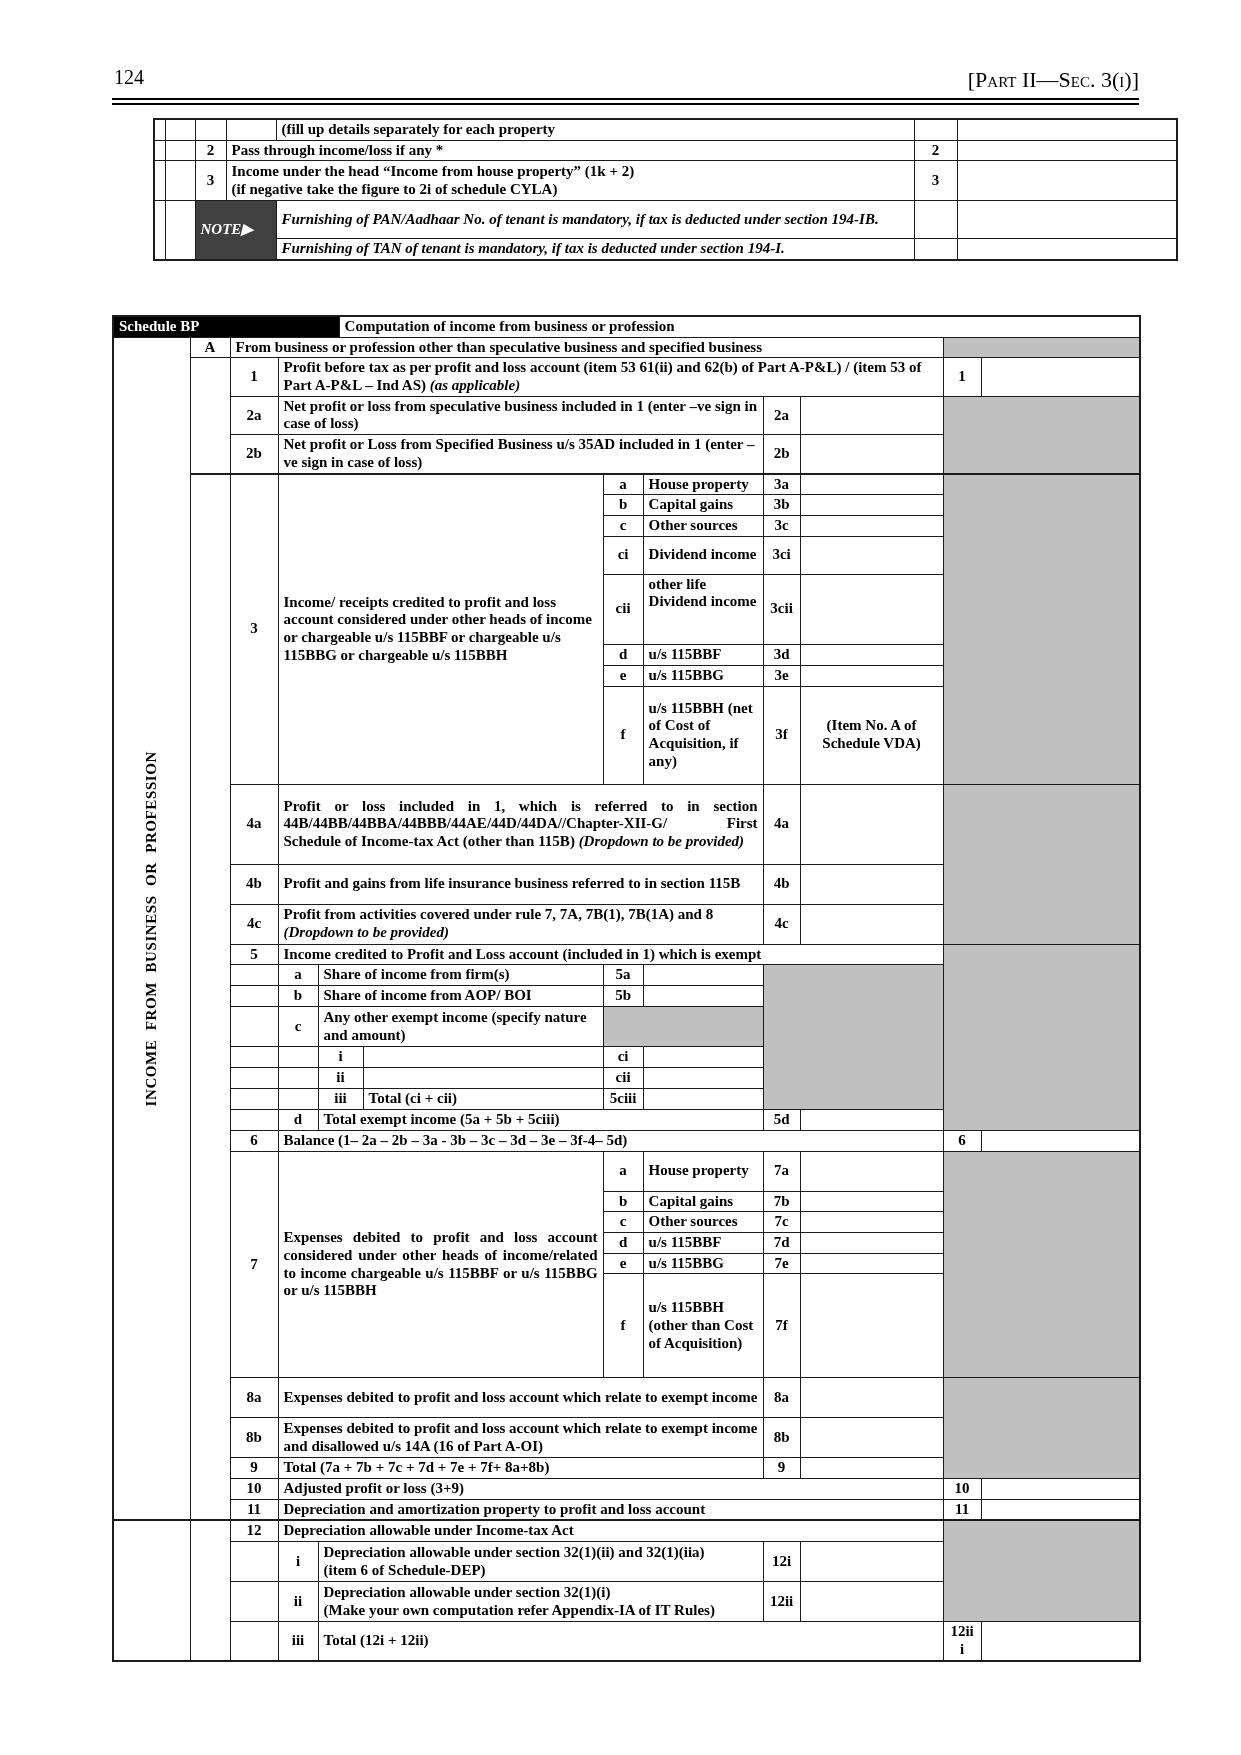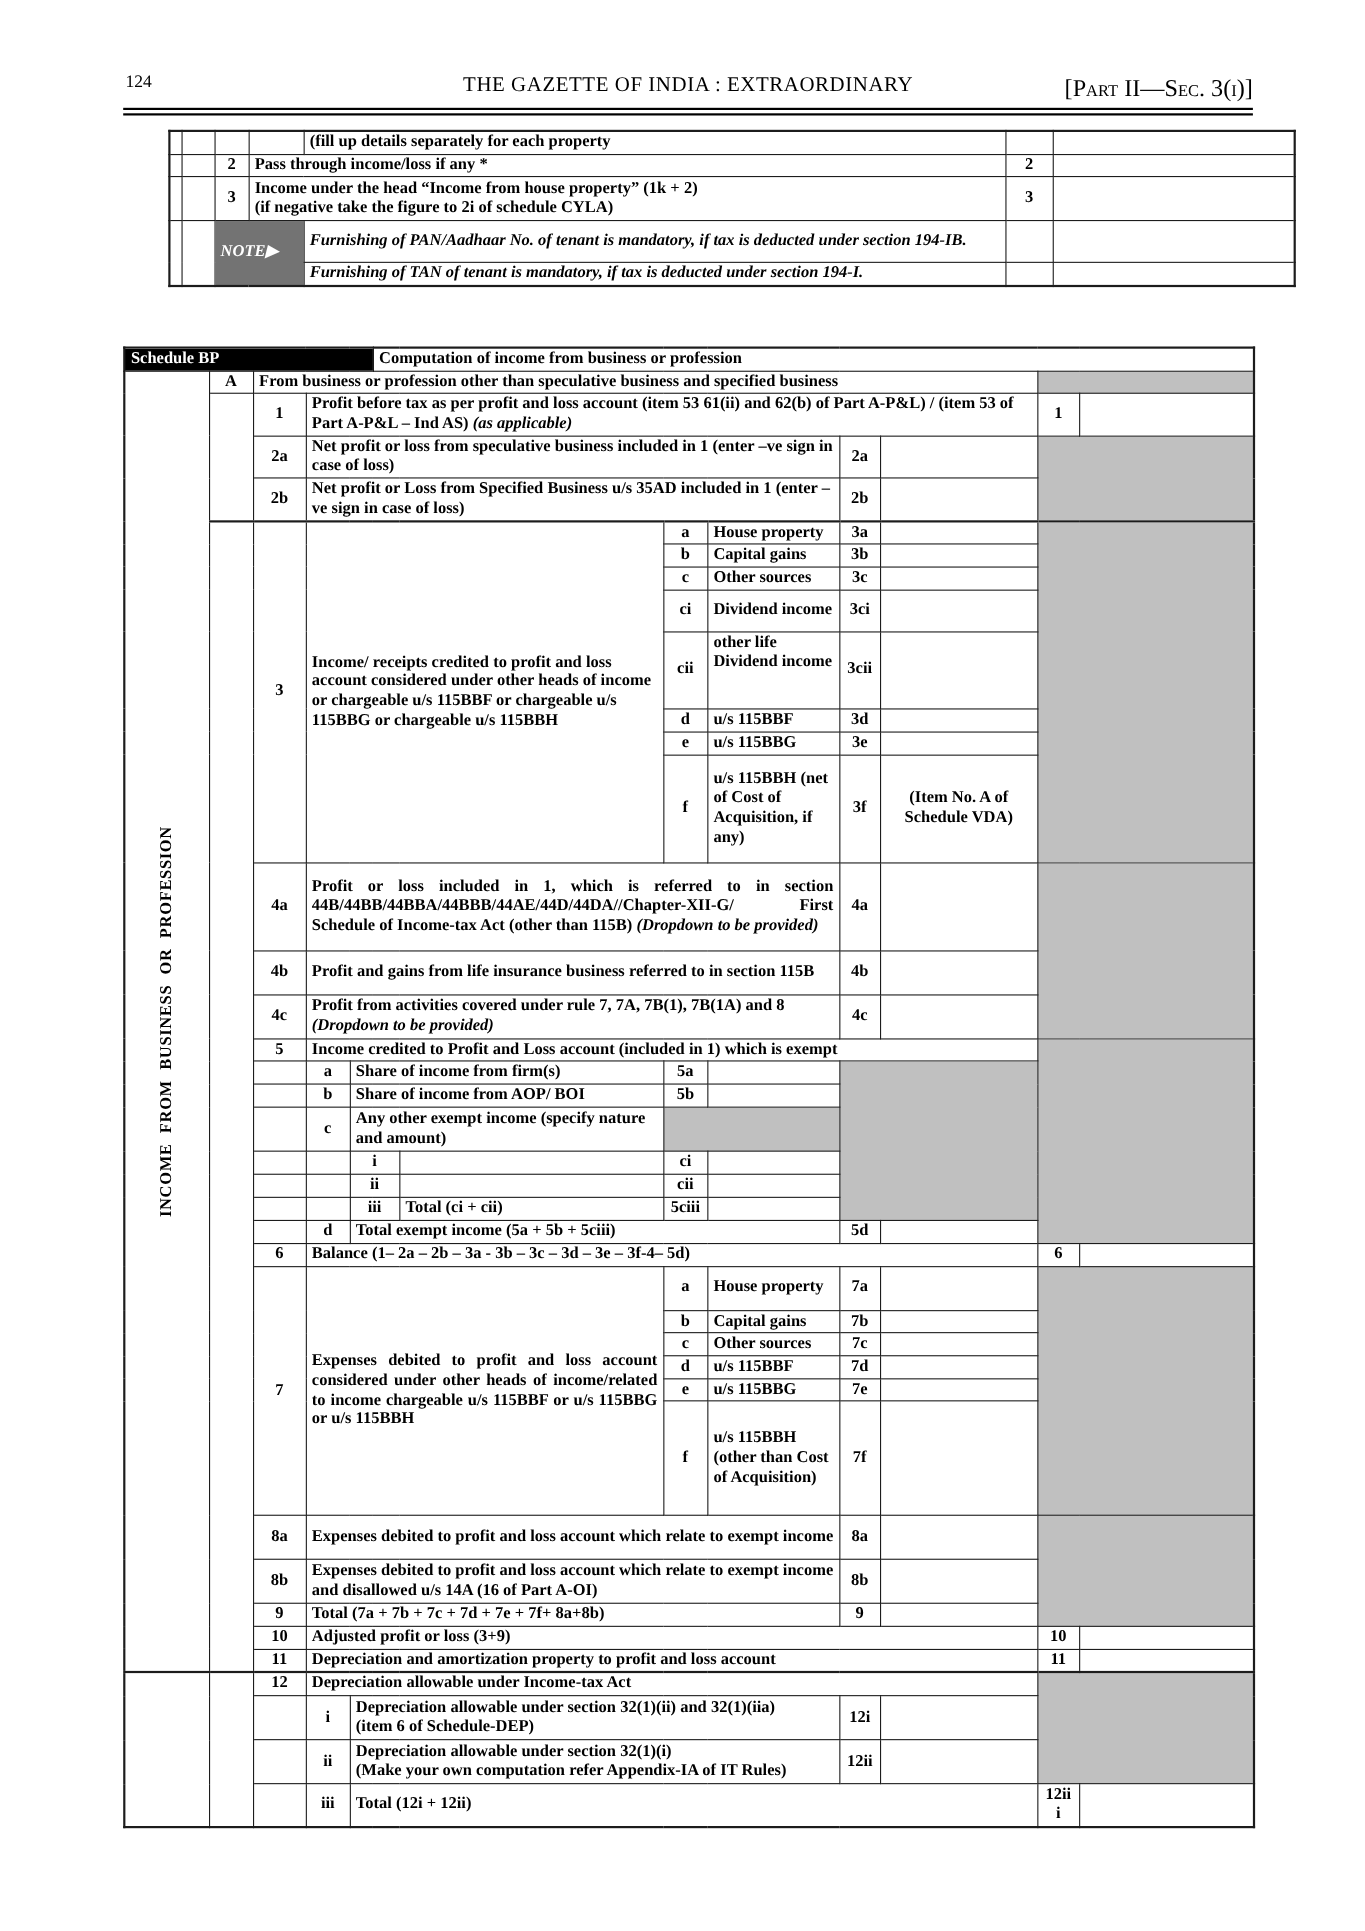--- a/index.html
+++ b/index.html
@@ -1,54 +1,53 @@
 <!DOCTYPE html>
 <html><head>
 <meta charset="utf-8">
 <style>
   html,body { margin:0; padding:0; background:#ffffff; }
   .page { position:relative; width:1241px; height:1755px; background:#fff;
           font-family:"Liberation Serif", serif; color:#000; overflow:hidden; }
 
   
   .running-head { position:absolute; top:64px; left:112px; width:1027px; height:30px; }
-  .pgnum  { position:absolute; left:2px; top:2px; font-size:16px; }
+  .pgnum  { position:absolute; left:2px; top:2px; font-size:20px; }
   .gz-title { position:absolute; left:0; right:0; top:3px; text-align:center; font-size:19px; letter-spacing:.5px; }
   .part-sec { position:absolute; right:0; top:3px; font-size:22px; font-variant:small-caps; }
   .double-rule { position:absolute; top:98px; left:112px; width:1027px; height:3px;
                  border-top:2px solid #000; border-bottom:2px solid #000; }
 
   
   .tbl { position:absolute; border-collapse:collapse; table-layout:fixed;
          font-weight:bold; font-size:15px; line-height:1.18; border:2px solid #1c1c1c; }
   .tbl td { border:1px solid #1c1c1c; padding:1px 5px; vertical-align:middle;
             overflow:hidden; word-wrap:break-word; }
   .t1 { top:118px; left:112px; width:1023px;margin-left:41px; }
   .t2 { top:315px; left:112px; width:1027px; }
   .c    { text-align:center; padding:1px 2px; }
   .gray { background:#c0c0c0; }
   .it   { font-style:italic; }
   .blockhint { display:block; }
   .just { text-align:justify; }
   .sep td { border-top:2px solid #1c1c1c; }
-  .notecell { background:#737373; color:#fff; font-style:italic; padding-left:6px; }
+  .notecell { background:#404040; color:#fff; font-style:italic; padding-left:6px; }
   .schedname { background:#000; color:#fff; padding-left:14px; }
   .schedtitle { padding-left:8px; }
   .vcol { vertical-align:top; text-align:center; padding:6px 2px; }
   .vtext { writing-mode:vertical-rl; transform:rotate(180deg); margin:0 auto;
            font-size:15px; letter-spacing:.6px; word-spacing:5px; white-space:nowrap; font-weight:bold; }
 </style>
 </head>
 <body>
 
 <div class="page">
 
   <div class="running-head">
     <span class="pgnum">124</span>
-    <span class="gz-title">THE GAZETTE OF INDIA : EXTRAORDINARY</span>
     <span class="part-sec">[Part II—Sec. 3(i)]</span>
   </div>
   <div class="double-rule"></div>
 
   <table class="tbl t1">
     <colgroup>
       <col style="width:11px">
         <col style="width:30px">
         <col style="width:31px">
         <col style="width:50px">

